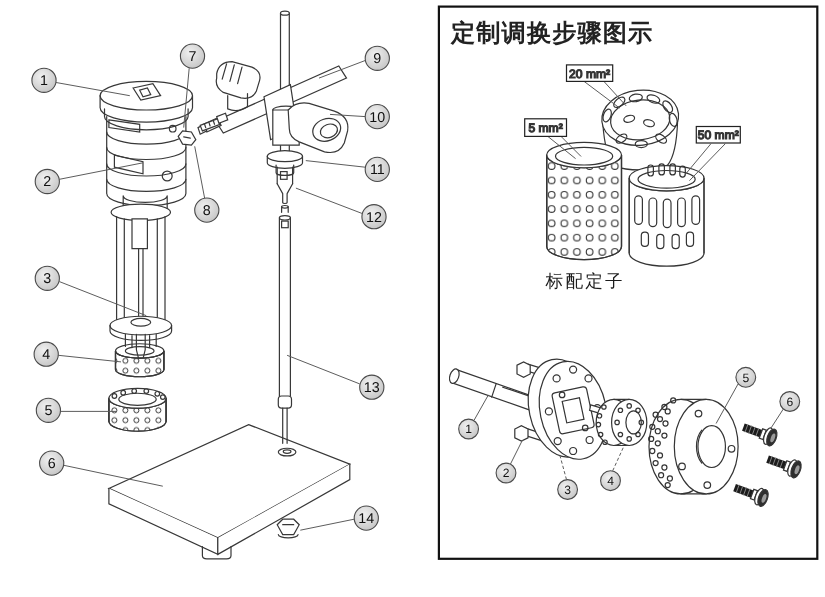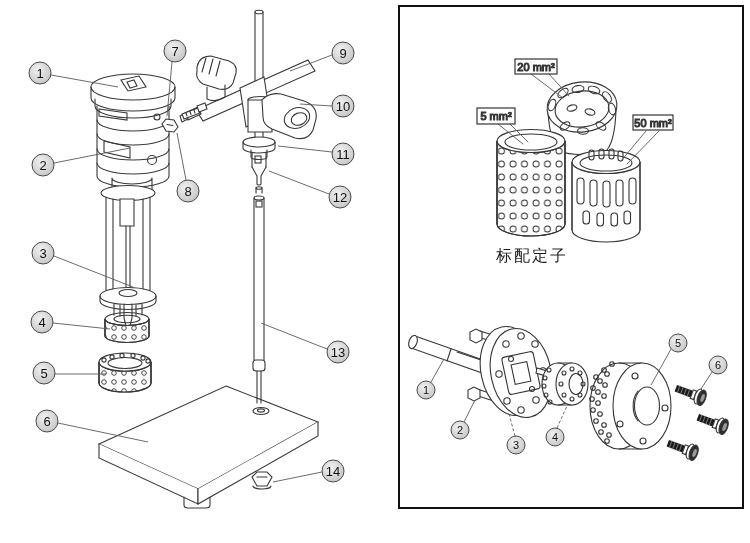--- a/index.html
+++ b/index.html
@@ -222,20 +222,21 @@
           <text class="con" x="338" y="356.5">13</text>
         </g>
       <g>
           <circle class="co" cx="333" cy="471" r="11"></circle>
           <text class="con" x="333" y="475.5">14</text>
         </g>
     </g>
   </svg>
 
   <div class="panel">
+    <div class="panel-title">定制调换步骤图示</div>
 
     <svg class="panel-svg" width="342" height="500" viewBox="398 5 342 500">
       <defs>
         <radialGradient id="gcal2" cx="40%" cy="35%" r="75%">
           <stop offset="0%" stop-color="#f1f1f1"></stop>
             <stop offset="100%" stop-color="#c2c2c2"></stop>
         </radialGradient>
         <pattern id="dotsB" width="11.5" height="13" patternUnits="userSpaceOnUse">
           <circle cx="5" cy="6" r="3" fill="#fff" stroke="#2f2f2f" stroke-width="1"></circle>
         </pattern>

